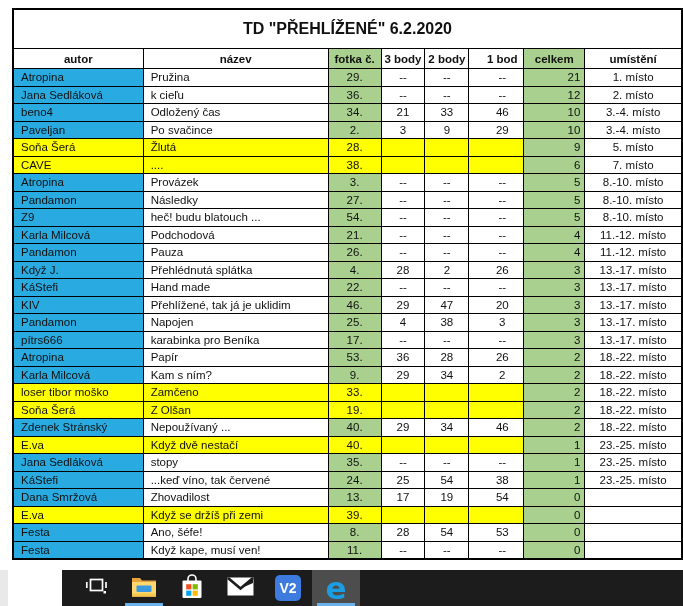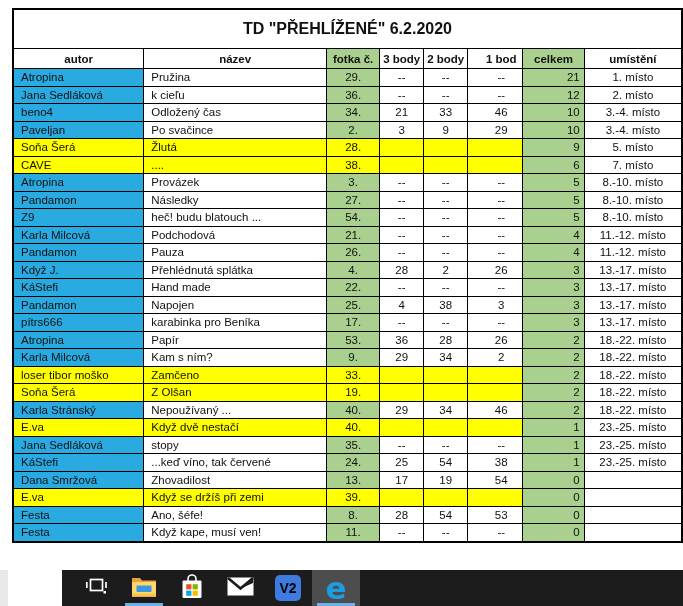--- a/index.html
+++ b/index.html
@@ -25,21 +25,21 @@
   tbody tr.hl-yellow .col0, tbody tr.hl-yellow .col1, tbody tr.hl-yellow .col2,
   tbody tr.hl-yellow .col3, tbody tr.hl-yellow .col4, tbody tr.hl-yellow .col5{background:var(--yellow);}
 
   
   .desktop-strip{position:absolute;left:0;top:570px;width:62px;height:36px;background:#fff;}
   .desktop-edge{position:absolute;left:0;top:570px;width:8px;height:36px;background:#e9e9e9;}
   .taskbar{position:absolute;left:62px;top:570px;right:0;height:36px;background:#1c1c1c;display:flex;align-items:stretch;padding-left:10px;box-sizing:border-box;}
   .tb-btn{position:relative;width:48px;display:flex;align-items:center;justify-content:center;cursor:pointer;}
   .tb-btn.active{background:#4d4d4d;}
   .tb-btn.running::after{content:"";position:absolute;left:5px;right:5px;bottom:0;height:3px;background:#6cb2e8;}
-  .v2badge{width:26px;height:26px;border-radius:5px;background:#3d7bde;color:#000000;font-weight:bold;font-size:14px;display:flex;align-items:center;justify-content:center;letter-spacing:0;}
+  .v2badge{width:26px;height:26px;border-radius:5px;background:#3d7bde;color:#ffffff;font-weight:bold;font-size:14px;display:flex;align-items:center;justify-content:center;letter-spacing:0;}
   .edge-e{font-size:31px;font-weight:bold;color:#1b9de2;line-height:26px;font-family:"DejaVu Sans",sans-serif;}
 </style>
 </head>
 <body>
 
 <div class="screen">
 
   <div class="table-wrap">
     <table>
       <thead>
@@ -182,20 +182,30 @@
             <td class="col0">KáStefi</td>
             <td class="col1">Hand made</td>
             <td class="col2">22.</td>
             <td class="col3">--</td>
             <td class="col4">--</td>
             <td class="col5">--</td>
             <td class="col6">3</td>
             <td class="col7">13.-17. místo</td>
           </tr>
           <tr class="hl-blue">
+            <td class="col0">KIV</td>
+            <td class="col1">Přehlížené, tak já je uklidim</td>
+            <td class="col2">46.</td>
+            <td class="col3">29</td>
+            <td class="col4">47</td>
+            <td class="col5">20</td>
+            <td class="col6">3</td>
+            <td class="col7">13.-17. místo</td>
+          </tr>
+          <tr class="hl-blue">
             <td class="col0">Pandamon</td>
             <td class="col1">Napojen</td>
             <td class="col2">25.</td>
             <td class="col3">4</td>
             <td class="col4">38</td>
             <td class="col5">3</td>
             <td class="col6">3</td>
             <td class="col7">13.-17. místo</td>
           </tr>
           <tr class="hl-blue">
@@ -242,21 +252,21 @@
             <td class="col0">Soňa Šerá</td>
             <td class="col1">Z Olšan</td>
             <td class="col2">19.</td>
             <td class="col3"></td>
             <td class="col4"></td>
             <td class="col5"></td>
             <td class="col6">2</td>
             <td class="col7">18.-22. místo</td>
           </tr>
           <tr class="hl-blue">
-            <td class="col0">Karla Stránský</td>
+            <td class="col0">Zdenek Stránský</td>
             <td class="col1">Nepoužívaný ...</td>
             <td class="col2">40.</td>
             <td class="col3">29</td>
             <td class="col4">34</td>
             <td class="col5">46</td>
             <td class="col6">2</td>
             <td class="col7">18.-22. místo</td>
           </tr>
           <tr class="hl-yellow">
             <td class="col0">E.va</td>

